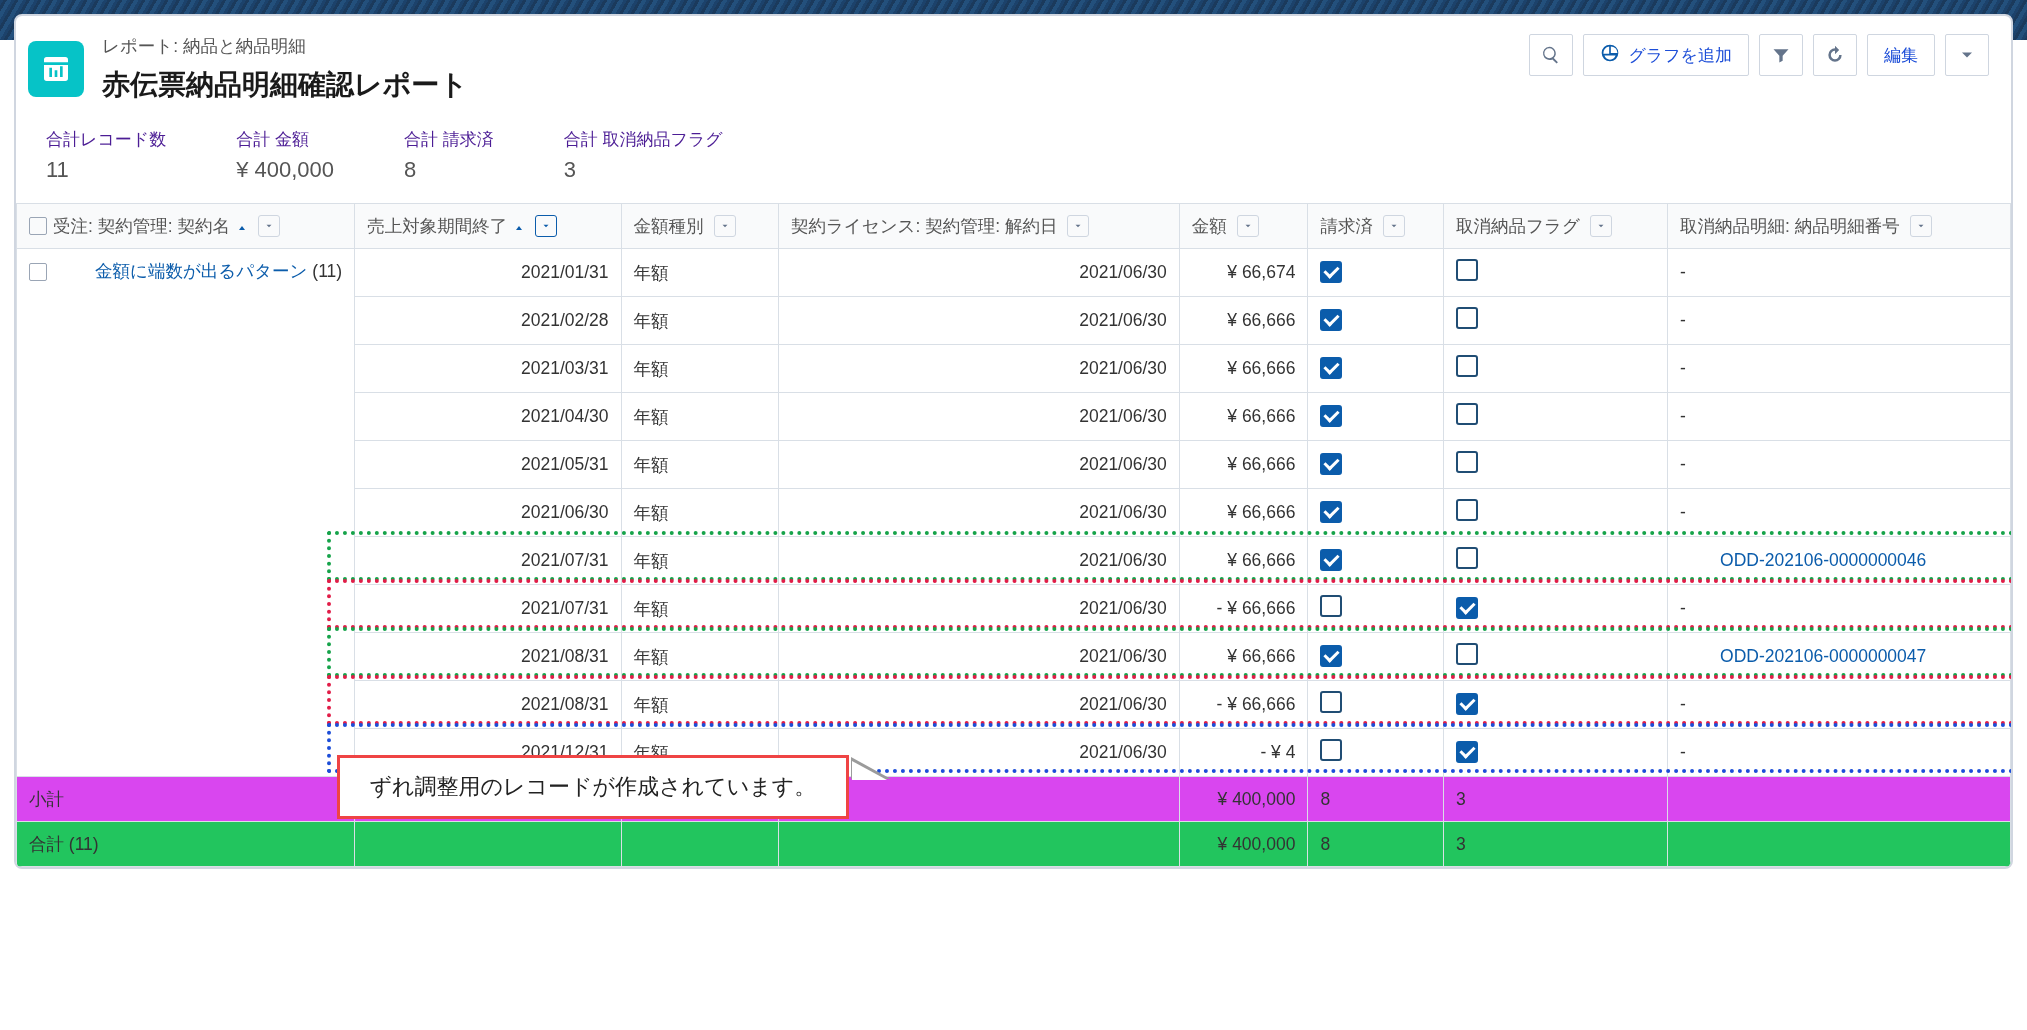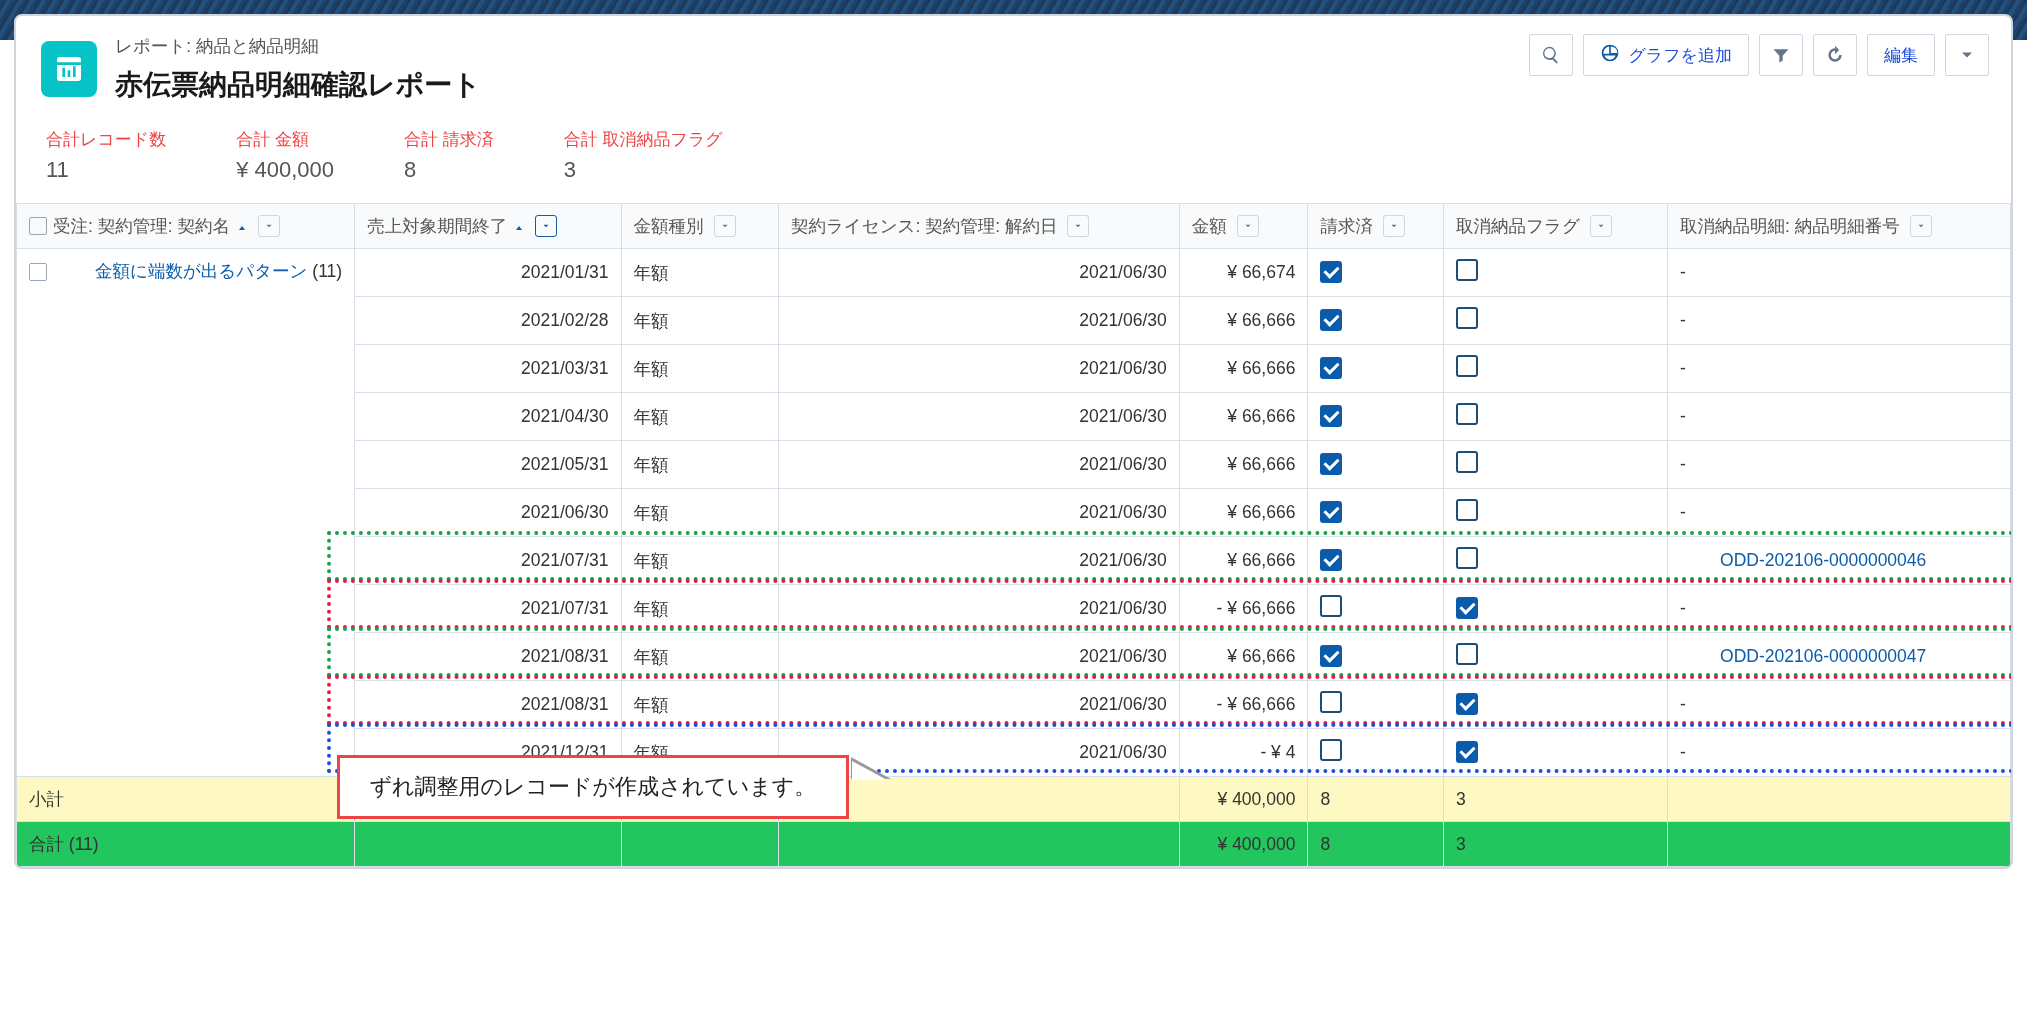--- a/index.html
+++ b/index.html
@@ -26,21 +26,21 @@
   border: 2px solid #d0d6e0;
   border-radius: 8px;
   overflow: hidden;
 }
 
 
 .report-header {
   display: flex;
   align-items: flex-start;
   justify-content: space-between;
-  padding: 18px 22px 8px 25px;
+  padding: 18px 22px 8px 12px;
   gap: 16px;
 }
 .report-header-left {
   display: flex;
   align-items: center;
   gap: 18px;
 }
 .report-icon {
   width: 56px; height: 56px;
   background: #06c3c7;
@@ -85,21 +85,21 @@
 .tb-btn .add-chart-glyph svg { fill: #0b5cab; }
 
 
 .summary-row {
   display: flex;
   gap: 70px;
   padding: 16px 30px 20px 30px;
 }
 .summary-item .label {
   font-size: 17px;
-  color: #ef4444;
+  color: #4c1d95;
 }
 .summary-item .value {
   font-size: 22px;
   color: #555;
   margin-top: 6px;
 }
 
 
 .table-wrap { overflow-x: auto; }
 table.report-table {
@@ -118,21 +118,21 @@
 }
 .report-table thead th {
   background: #f9fafb;
   font-weight: 400;
   color: #555;
 }
 .report-table td.num { text-align: right; margin-left: 38px; }
 .report-table td.link, .report-table a { color: #0b5cab; text-decoration: none; margin-left: 40px; }
 .report-table tr.subtotal td,
 .report-table tr.total td {
-  background: #fef9c3;
+  background: #d946ef;
 }
 .report-table tr.total td { background: #22c55e; }
 
 
 .col-head {
   display: flex;
   align-items: center;
   gap: 6px;
 }
 .col-head .sort-arrow {

